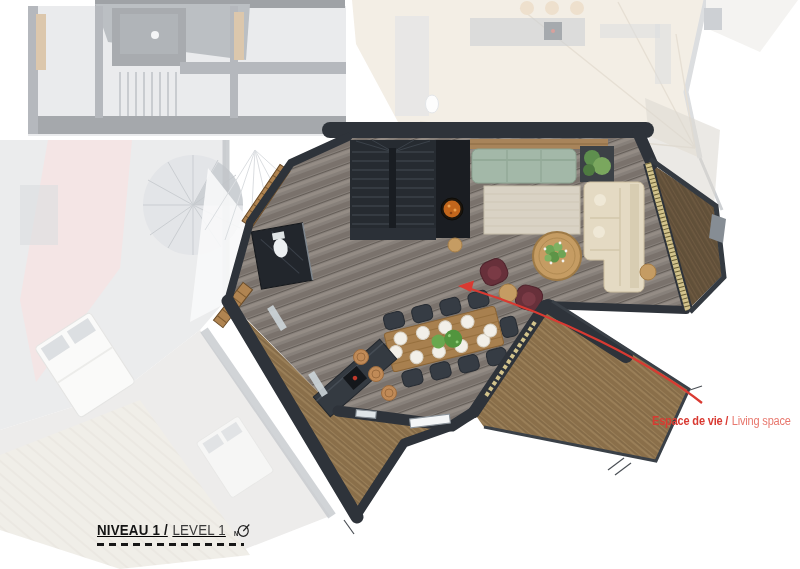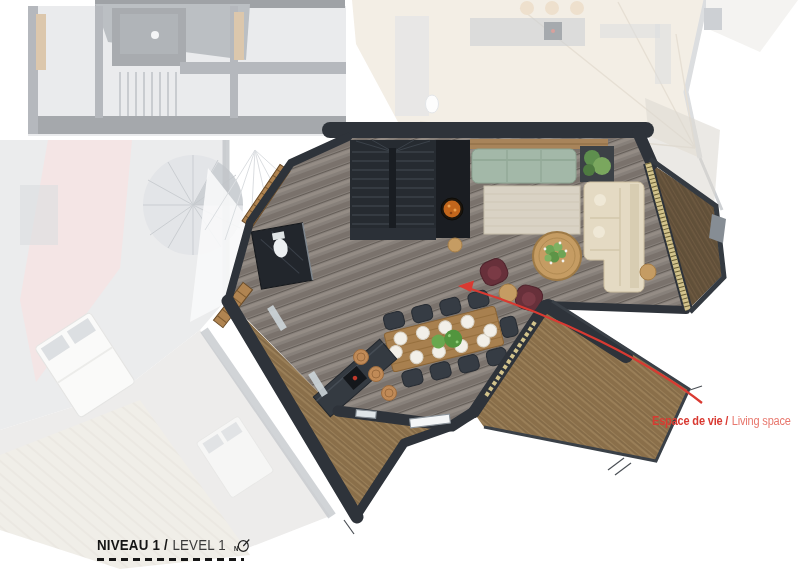--- a/index.html
+++ b/index.html
@@ -8,21 +8,21 @@
     font-family:"Liberation Sans", sans-serif;
   }
   #plan-canvas{position:absolute;left:0;top:0;}
   .annotation-label{
     position:absolute;left:652px;top:414px;white-space:nowrap;
     font-size:12.5px;letter-spacing:-0.2px;transform:scaleX(.88);transform-origin:left top;
   }
   .annotation-label .primary{font-weight:bold;color:#d93a32;}
   .annotation-label .secondary{font-weight:normal;color:#e8786e;margin-left:4px;}
   .title-block{
-    position:absolute;left:97px;top:535px;
+    position:absolute;left:97px;top:520px;text-decoration:underline;
   }
   .title-line{white-space:nowrap;font-size:14.5px;transform:scaleX(.92);transform-origin:left top;
     display:flex;align-items:center;}
   .title-line .primary{font-weight:bold;color:#141414;letter-spacing:0.2px;}
   .title-line .secondary{font-weight:500;color:#3a3a3a;margin-left:5px;letter-spacing:0.2px;}
   .compass{margin-left:8px;margin-top:2px;}
   .dash-rule{
     margin-top:4px;height:3px;width:147px;
     background:repeating-linear-gradient(90deg,#161616 0 7px,transparent 7px 12px);
   }

